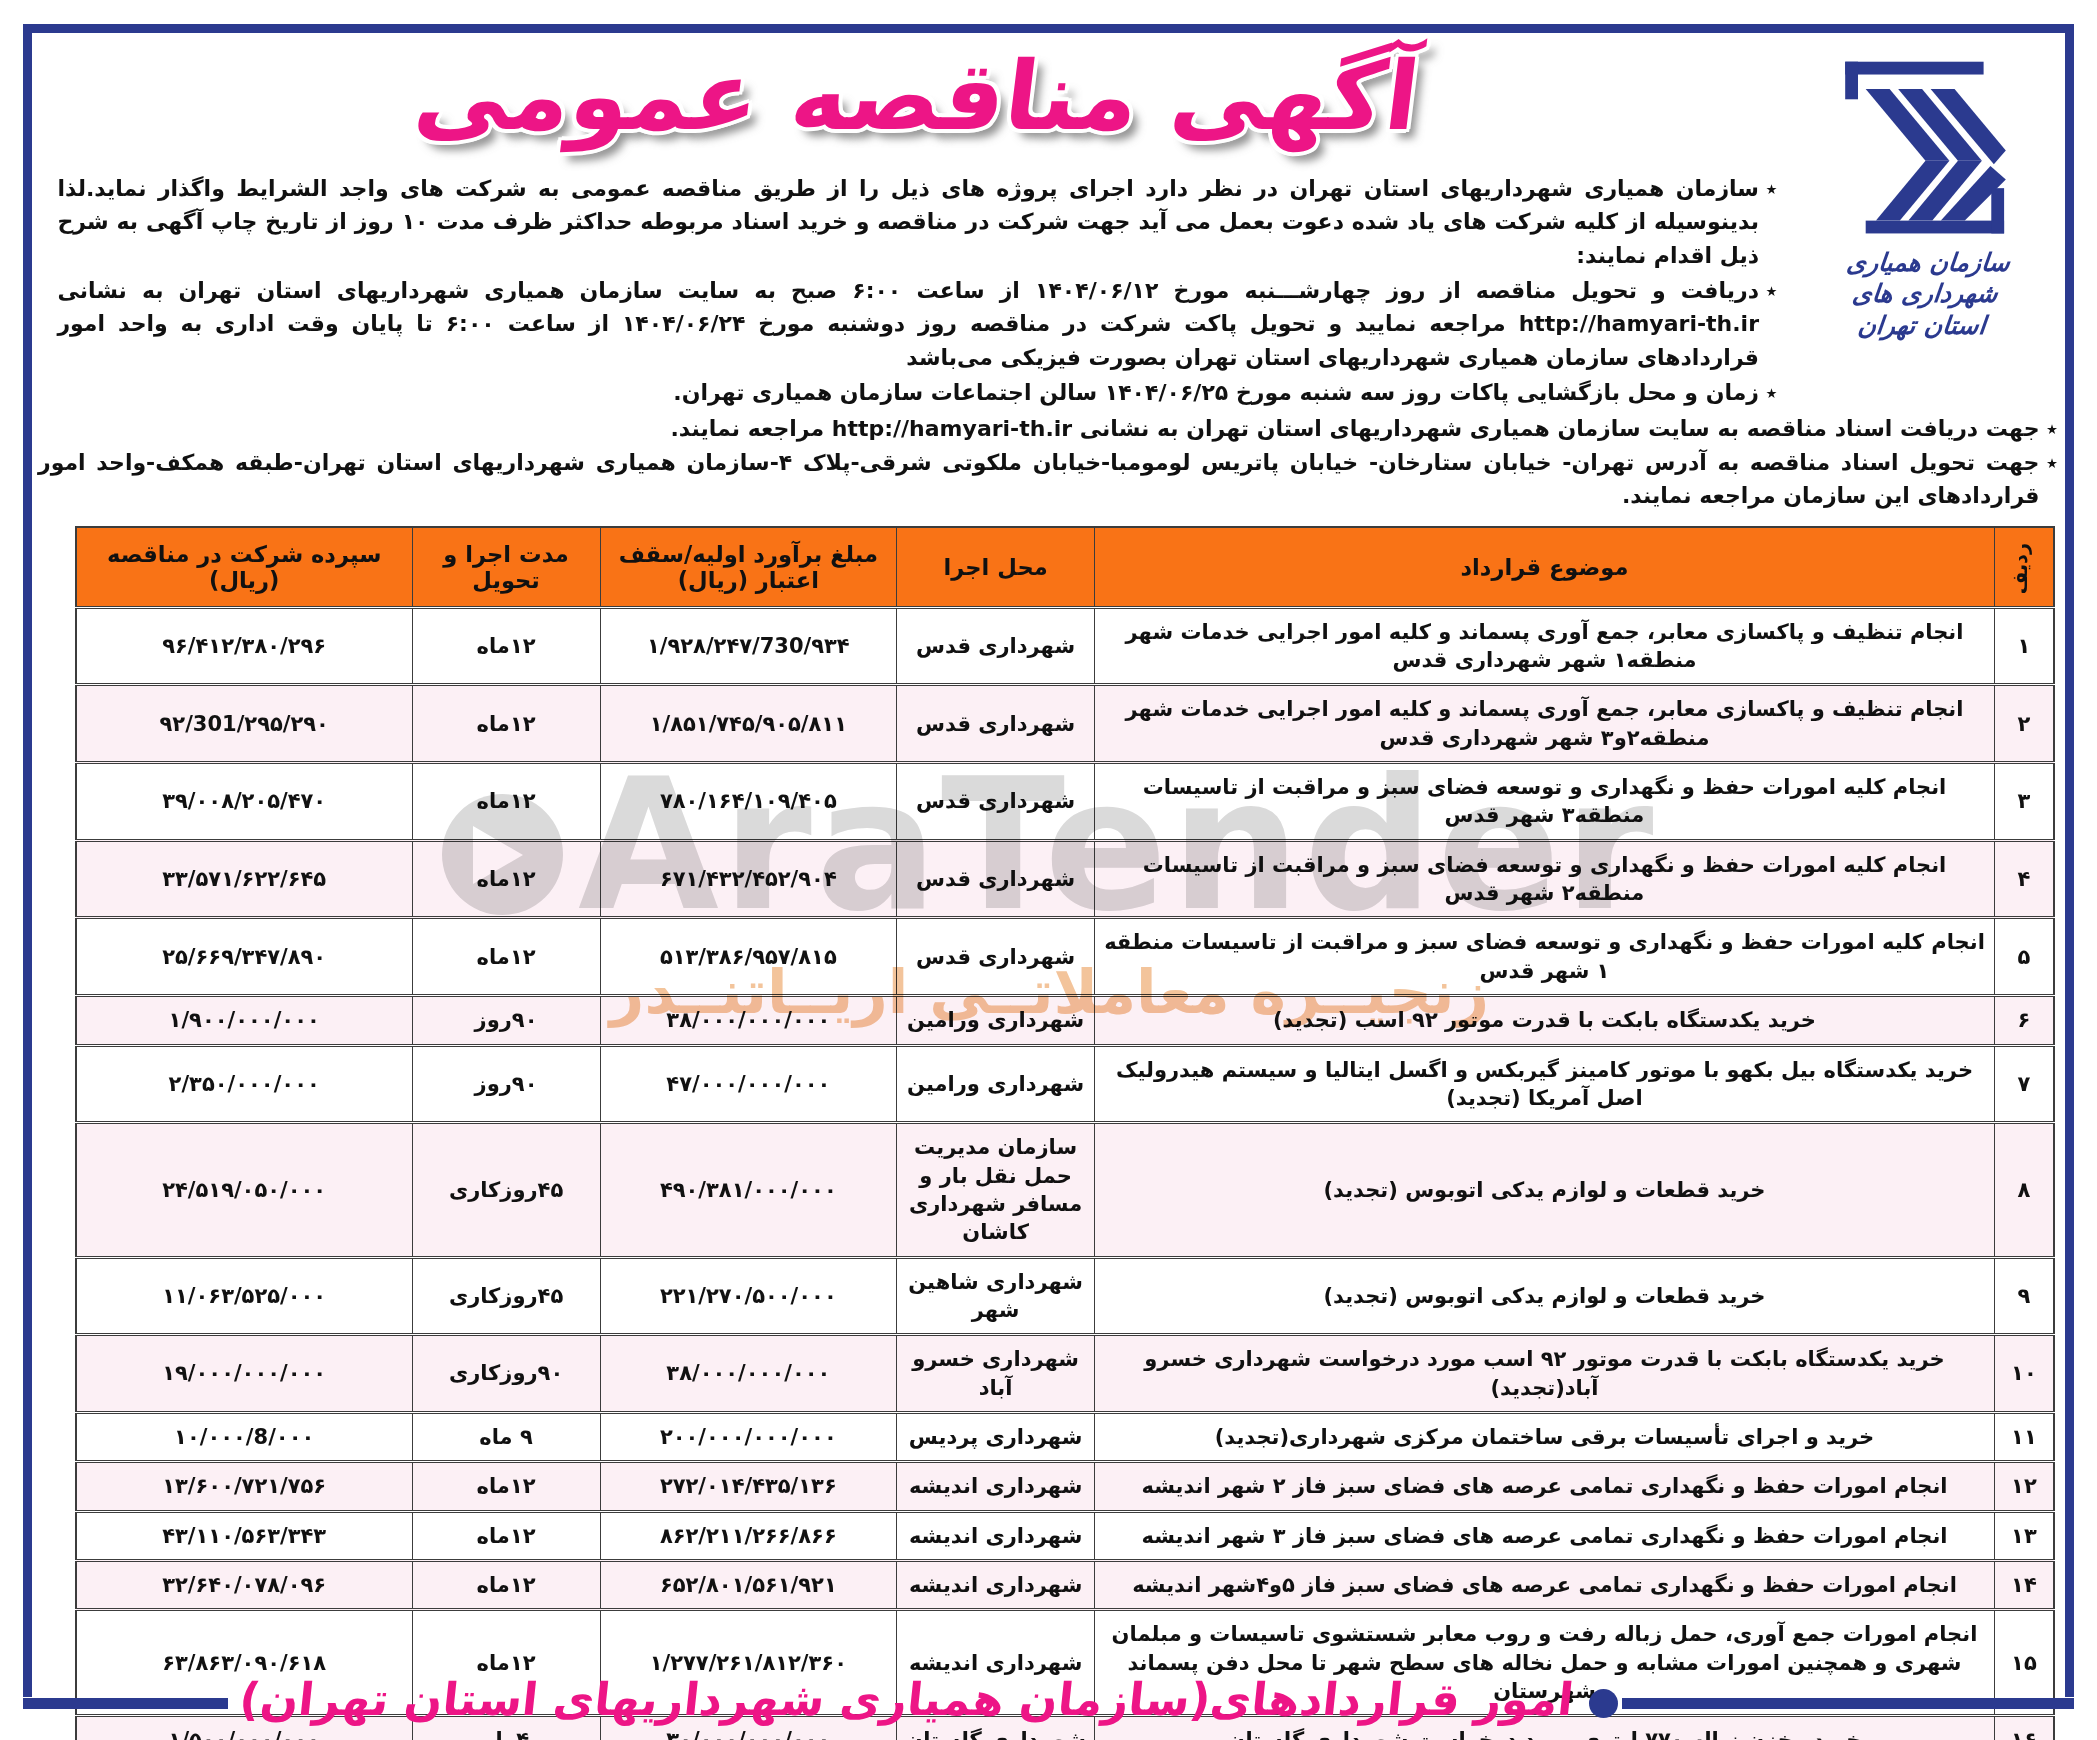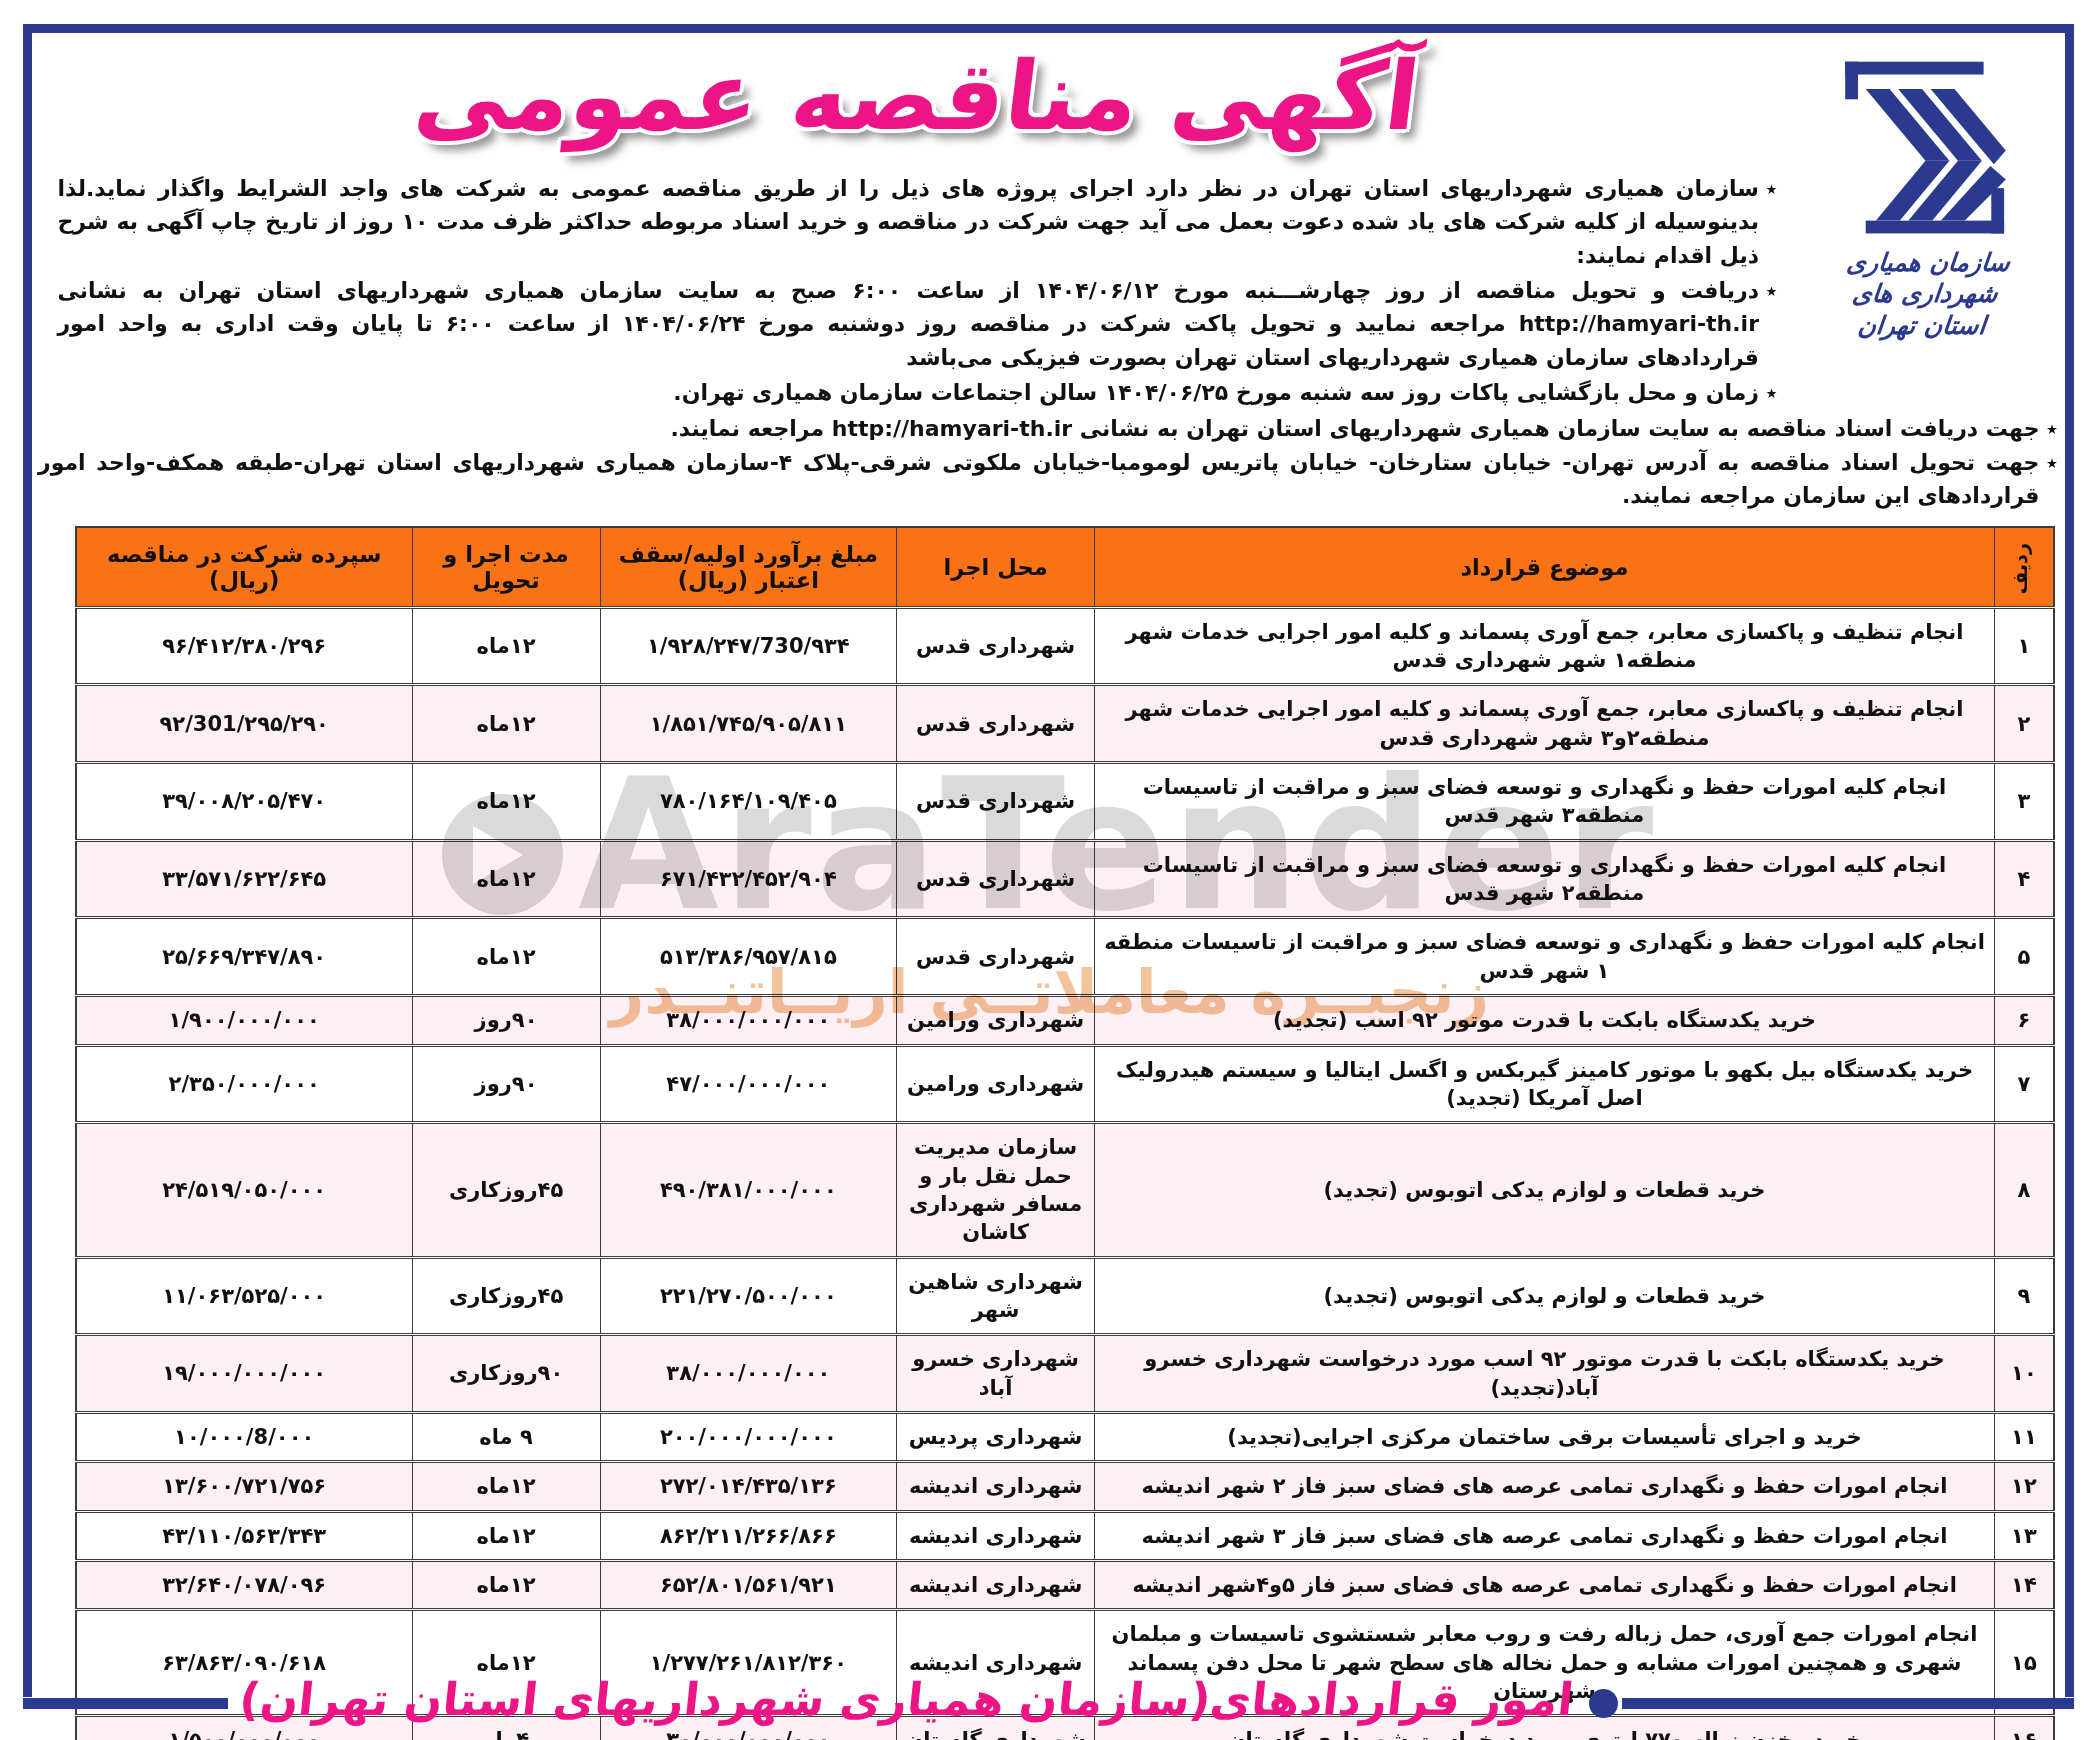--- a/index.html
+++ b/index.html
@@ -219,21 +219,21 @@
           <tr>
             <td class="td-index">۱۰</td>
             <td class="td-subject">خرید یکدستگاه بابکت با قدرت موتور ۹۲ اسب مورد درخواست شهرداری خسرو آباد(تجدید)</td>
             <td class="td-loc">شهرداری خسرو آباد</td>
             <td class="td-num">۳۸/۰۰۰/۰۰۰/۰۰۰</td>
             <td class="td-dur">۹۰روزکاری</td>
             <td class="td-num">۱۹/۰۰۰/۰۰۰/۰۰۰</td>
           </tr>
           <tr>
             <td class="td-index">۱۱</td>
-            <td class="td-subject">خرید و اجرای تأسیسات برقی ساختمان مرکزی اجرایی(تجدید)</td>
+            <td class="td-subject">خرید و اجرای تأسیسات برقی ساختمان مرکزی شهرداری(تجدید)</td>
             <td class="td-loc">شهرداری پردیس</td>
             <td class="td-num">۲۰۰/۰۰۰/۰۰۰/۰۰۰</td>
             <td class="td-dur">۹ ماه</td>
             <td class="td-num">۱۰/۰۰۰/8/۰۰۰</td>
           </tr>
           <tr>
             <td class="td-index">۱۲</td>
             <td class="td-subject">انجام امورات حفظ و نگهداری تمامی عرصه های فضای سبز فاز ۲ شهر اندیشه</td>
             <td class="td-loc">شهرداری اندیشه</td>
             <td class="td-num">۲۷۲/۰۱۴/۴۳۵/۱۳۶</td>

